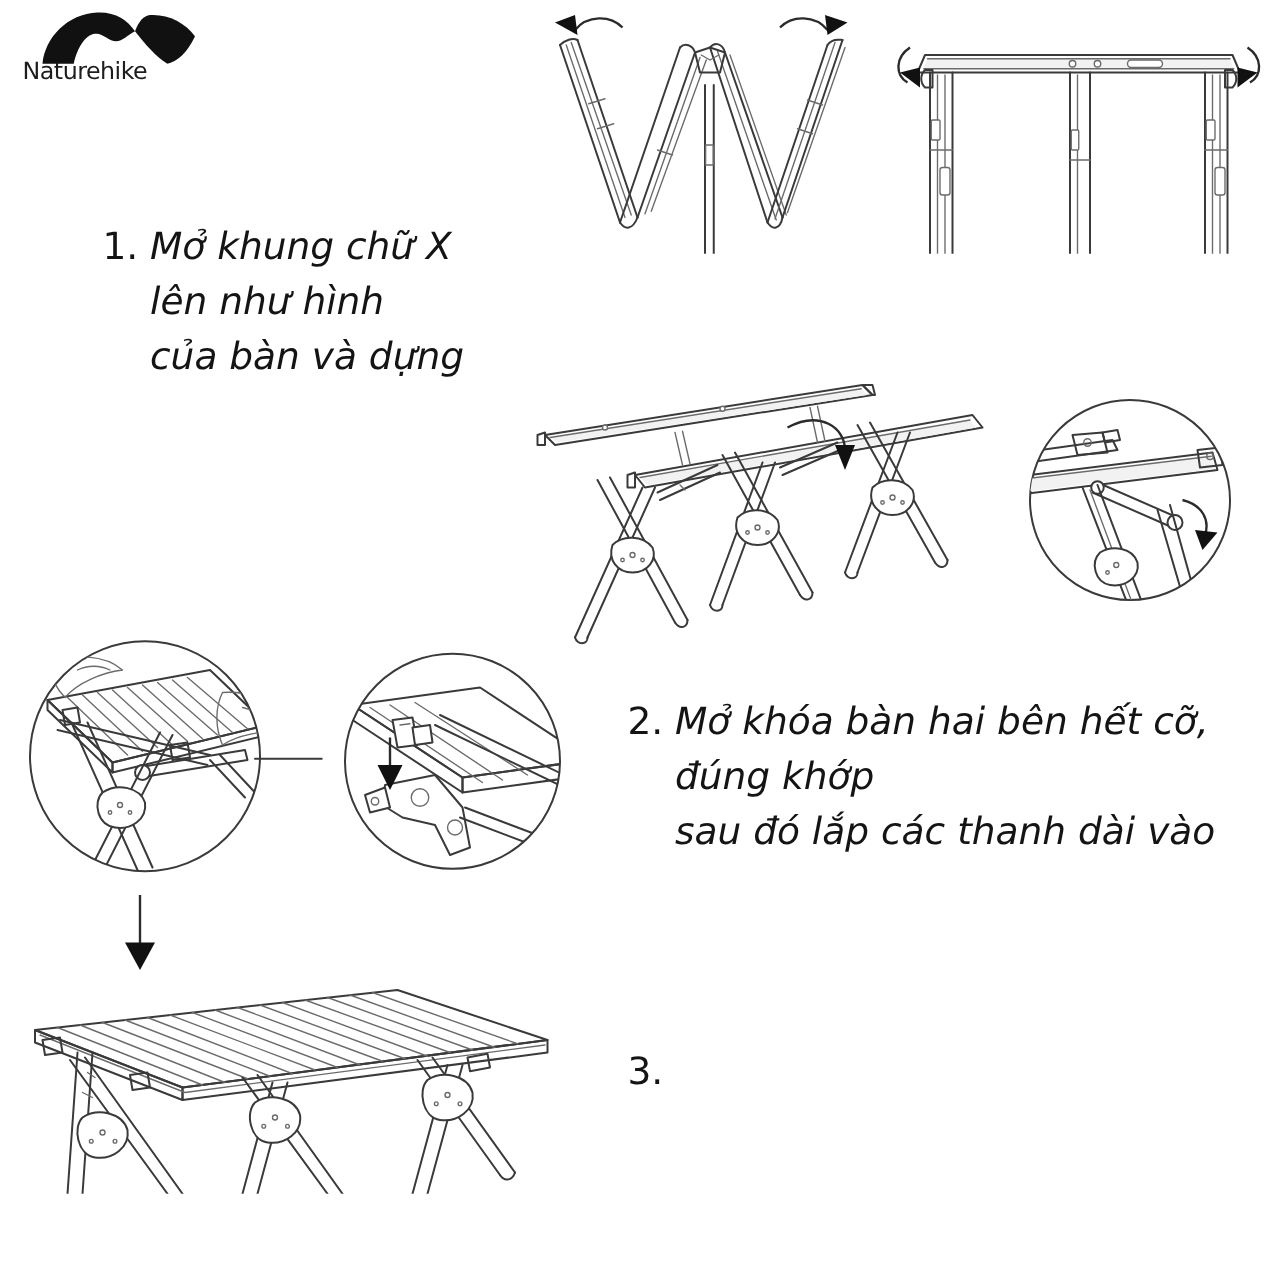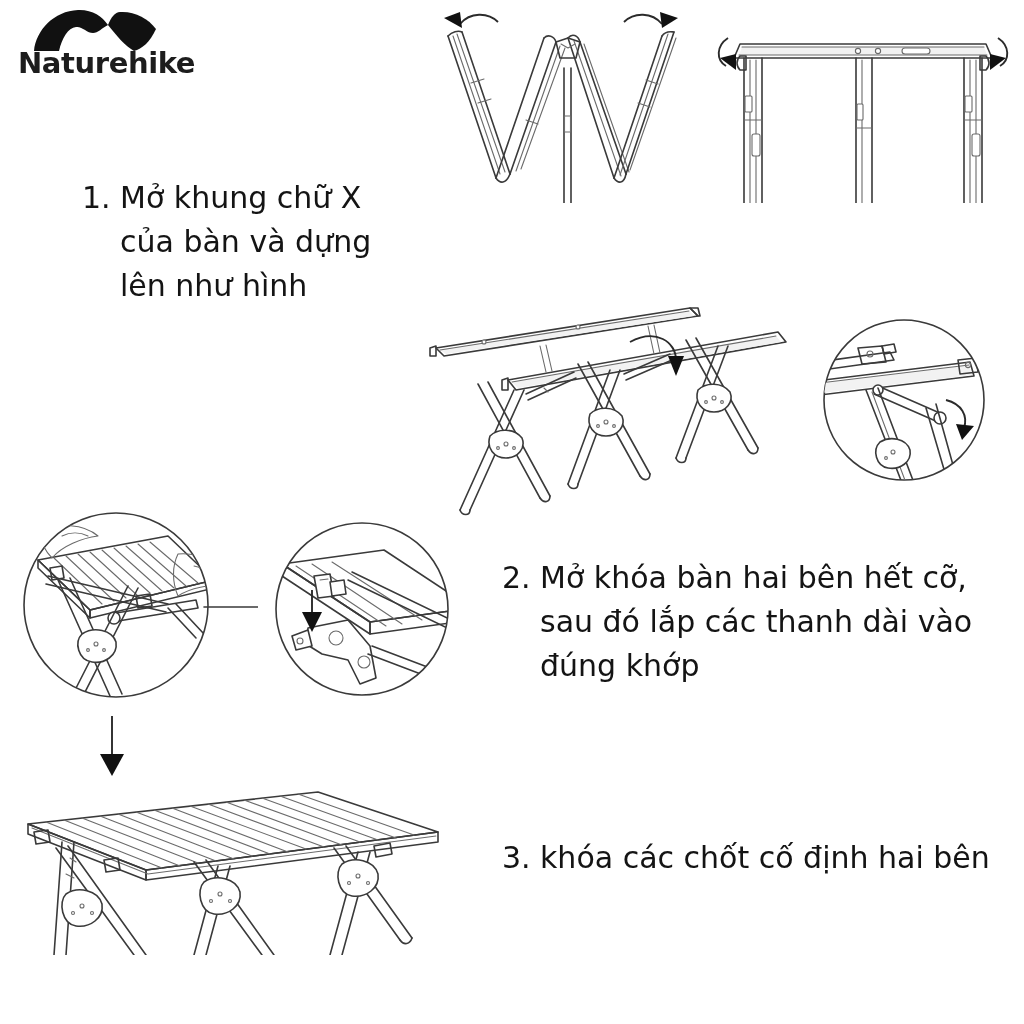--- a/index.html
+++ b/index.html
@@ -33,22 +33,22 @@
     position: absolute;
     left: 12px;
     top: 0px;
     width: 132px;
     height: 44px;
   }
   .brand-name {
     position: absolute;
     left: 0px;
     top: 38px;
-    font-size: 29px;
-    font-weight: 700;
+    font-size: 19px;
+    font-weight: 400;
     letter-spacing: -0.4px;
     color: #1d1d1d;
     white-space: nowrap;
   }
 
   
   .step {
     position: absolute;
     display: flex;
     align-items: flex-start;
@@ -59,20 +59,21 @@
   .step-num {
     flex: 0 0 auto;
     width: 38px;
     text-align: left;
   }
   .step-lines {
     flex: 1 1 auto;
   }
   .step-line {
     white-space: nowrap;
+    font-style: italic;
   }
 
   #step-1 { left: 82px;  top: 176px; width: 360px; }
   #step-2 { left: 502px; top: 556px; width: 470px; }
   #step-3 { left: 502px; top: 836px; width: 470px; }
 
   
   .figure {
     position: absolute;
   }
@@ -423,34 +424,33 @@
       <circle class="ln-t" cx="340" cy="106" r="2"></circle>
       <circle class="ln-t" cx="331" cy="113" r="1.5"></circle>
       <circle class="ln-t" cx="350" cy="113" r="1.5"></circle>
     </svg>
   </div>
 
   <div class="step" id="step-1">
     <div class="step-num">1.</div>
     <div class="step-lines">
       <div class="step-line">Mở khung chữ X</div>
+      <div class="step-line">lên như hình</div>
       <div class="step-line">của bàn và dựng</div>
-      <div class="step-line">lên như hình</div>
     </div>
   </div>
 
   <div class="step" id="step-2">
     <div class="step-num">2.</div>
     <div class="step-lines">
       <div class="step-line">Mở khóa bàn hai bên hết cỡ,</div>
+      <div class="step-line">đúng khớp</div>
       <div class="step-line">sau đó lắp các thanh dài vào</div>
-      <div class="step-line">đúng khớp</div>
     </div>
   </div>
 
   <div class="step" id="step-3">
     <div class="step-num">3.</div>
     <div class="step-lines">
-      <div class="step-line">khóa các chốt cố định hai bên</div>
     </div>
   </div>
 
 </div>
 
 </body></html>

